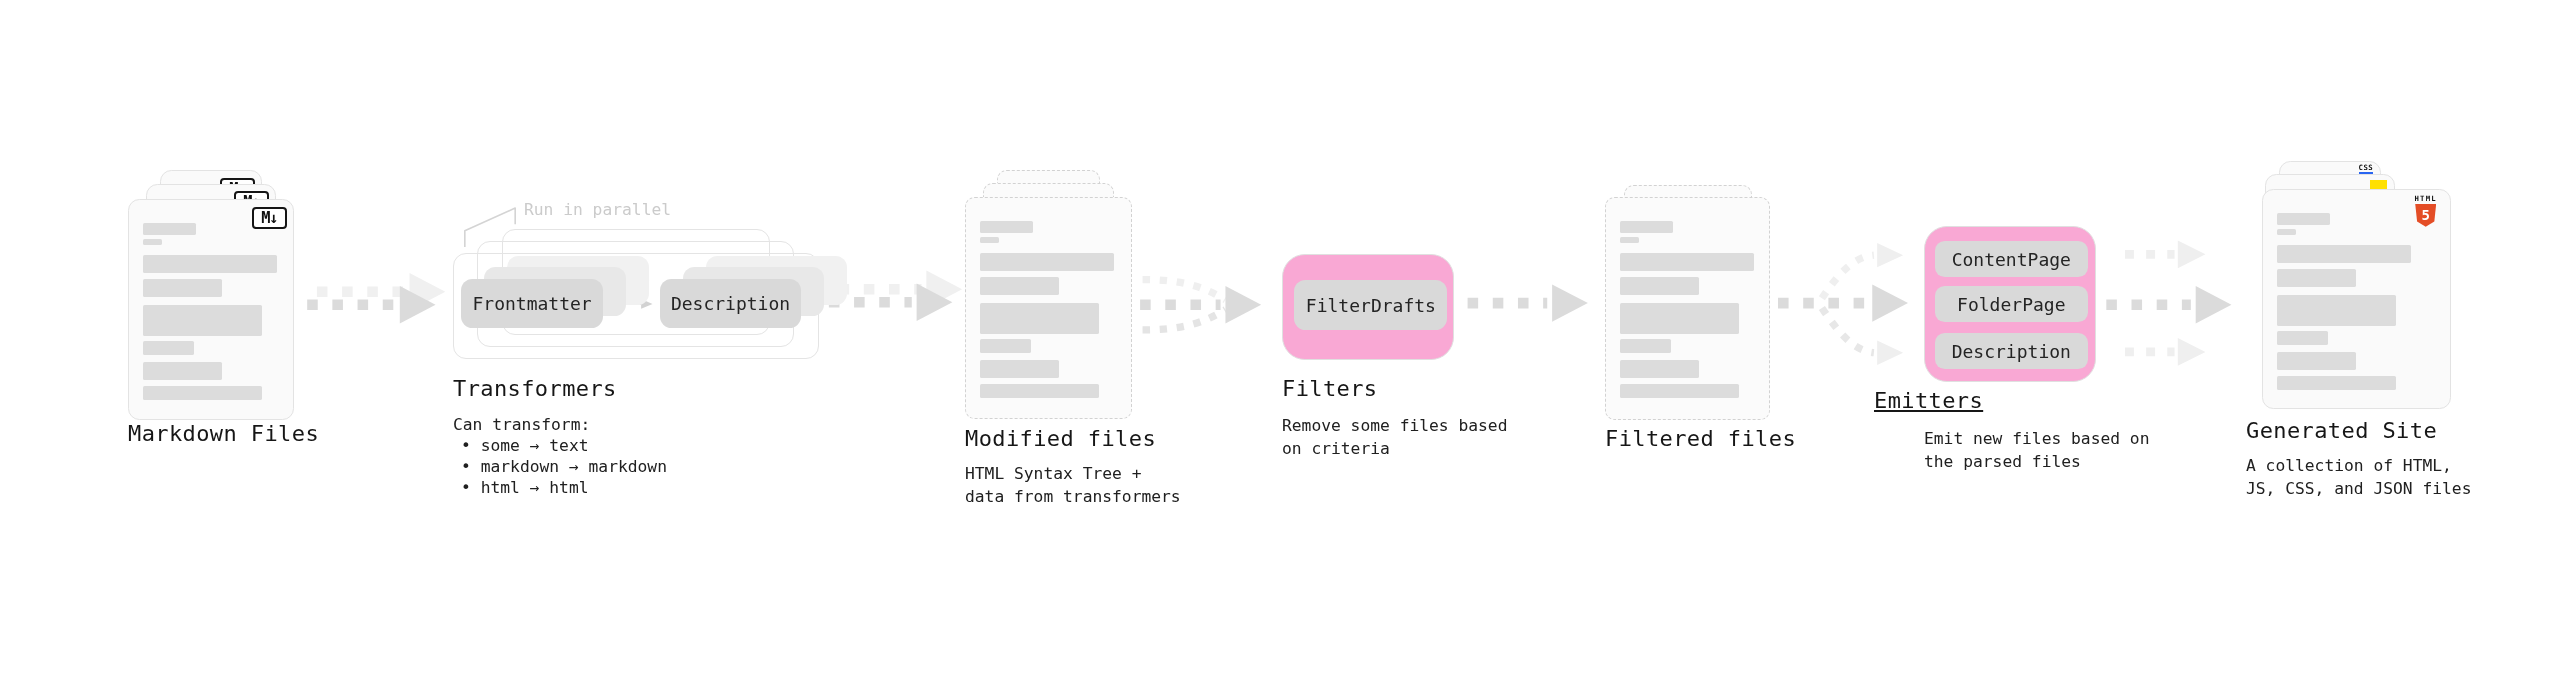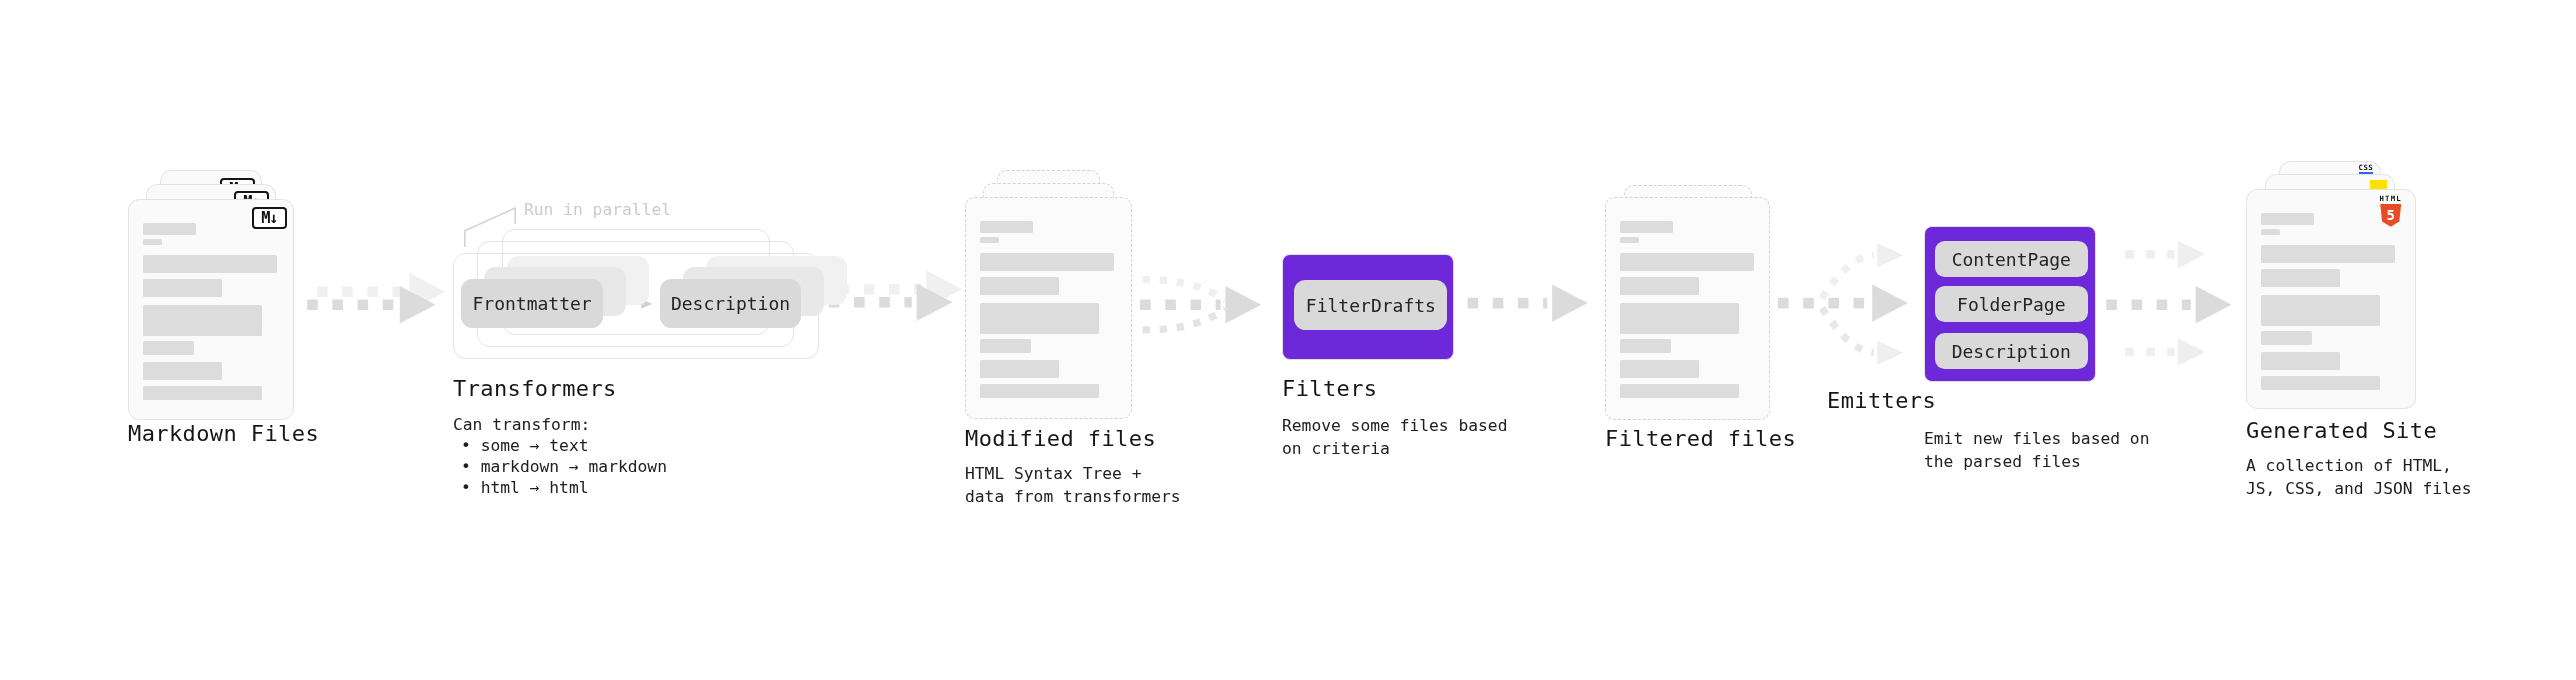--- a/index.html
+++ b/index.html
@@ -16,21 +16,21 @@
   .doc-bars{position:absolute;left:14px;top:23px;right:9.8px;bottom:6.5px;overflow:hidden;}
   .bar{background:#dcdcdc;border-radius:1.6px;}
 
   
   .pill{position:absolute;background:#d9d9d9;border-radius:11.4px;display:flex;align-items:center;justify-content:center;
         font-size:18px;color:#242424;white-space:nowrap;box-sizing:border-box;}
   .pill.g1{background:#e8e8e8;}
   .pill.g2{background:#f1f1f1;}
 
   .outline-box{position:absolute;border:1.6px solid #e4e4e4;border-radius:13px;background:transparent;box-sizing:border-box;}
-  .panel{position:absolute;background:#6d28d9;border:1.6px solid #e0e0e0;border-radius:8px;box-sizing:border-box;}
+  .panel{position:absolute;background:#f9a8d4;border:1.6px solid #e0e0e0;border-radius:23px;box-sizing:border-box;}
 
   .stage-label{position:absolute;font-size:22px;font-weight:500;color:#161616;letter-spacing:0.4px;white-space:nowrap;}
   .stage-desc{position:absolute;font-size:16.3px;color:#202020;line-height:23px;white-space:pre-line;}
   .bullets{position:absolute;font-size:16.3px;color:#202020;line-height:21px;}
   .bullets .intro{margin-bottom:0;}
   .bullets .bullet{padding-left:8.1px;}
   .annotation{position:absolute;font-size:16.3px;color:#cbcbcb;white-space:nowrap;}
 
   
   .md-badge{position:absolute;top:6.5px;right:6.5px;width:35px;height:22px;border:2.4px solid #151515;border-radius:4.1px;
@@ -213,34 +213,34 @@
     </div>
     <div class="stage-label" style="left:1605px;top:426px;">Filtered files</div>
   </div>
 
   <div>
     <div class="panel" style="left:1924px;top:226px;width:172px;height:156px;">
       <div class="pill" style="left:9.8px;top:14px;width:153px;height:36px;border-radius:9.8px;">ContentPage</div>
       <div class="pill" style="left:9.8px;top:59px;width:153px;height:36px;border-radius:9.8px;">FolderPage</div>
       <div class="pill" style="left:9.8px;top:106px;width:153px;height:36px;border-radius:9.8px;">Description</div>
     </div>
-    <div class="stage-label" style="left:1827px;top:388px;">Emitters</div>
+    <div class="stage-label" style="left:1874px;top:388px;text-decoration:underline;">Emitters</div>
     <div class="stage-desc" style="left:1924px;top:427px;">Emit new files based on
 the parsed files</div>
   </div>
 
   <div>
     <div class="stack" style="left:2246px;top:189px;width:167px;height:220px;">
       <div class="card" style="left:32.5px;top:-28px;width:102px;height:220px;">
         <div class="css-badge">CSS</div>
       </div>
       <div class="card" style="left:18.7px;top:-15.4px;width:130px;height:220px;">
         <div class="js-badge"></div>
       </div>
-      <div class="card" style="left:0;top:0;width:170px;height:220px;">
+      <div class="card" style="left:16px;top:0;width:189px;height:220px;">
         <div class="html5">
           <div class="word">HTML</div>
           <div class="shield">5</div>
         </div>
         <div class="doc-bars">
             <div class="bar" style="width: 53px; height: 12.2px; margin-bottom: 4.1px;"></div>
             <div class="bar" style="width: 18.7px; height: 5.7px; margin-bottom: 9.8px;"></div>
             <div class="bar" style="width: 134px; height: 18px; margin-bottom: 6.5px;"></div>
             <div class="bar" style="width: 79px; height: 18px; margin-bottom: 7.3px;"></div>
             <div class="bar" style="width: 119px; height: 31px; margin-bottom: 5.7px;"></div>

